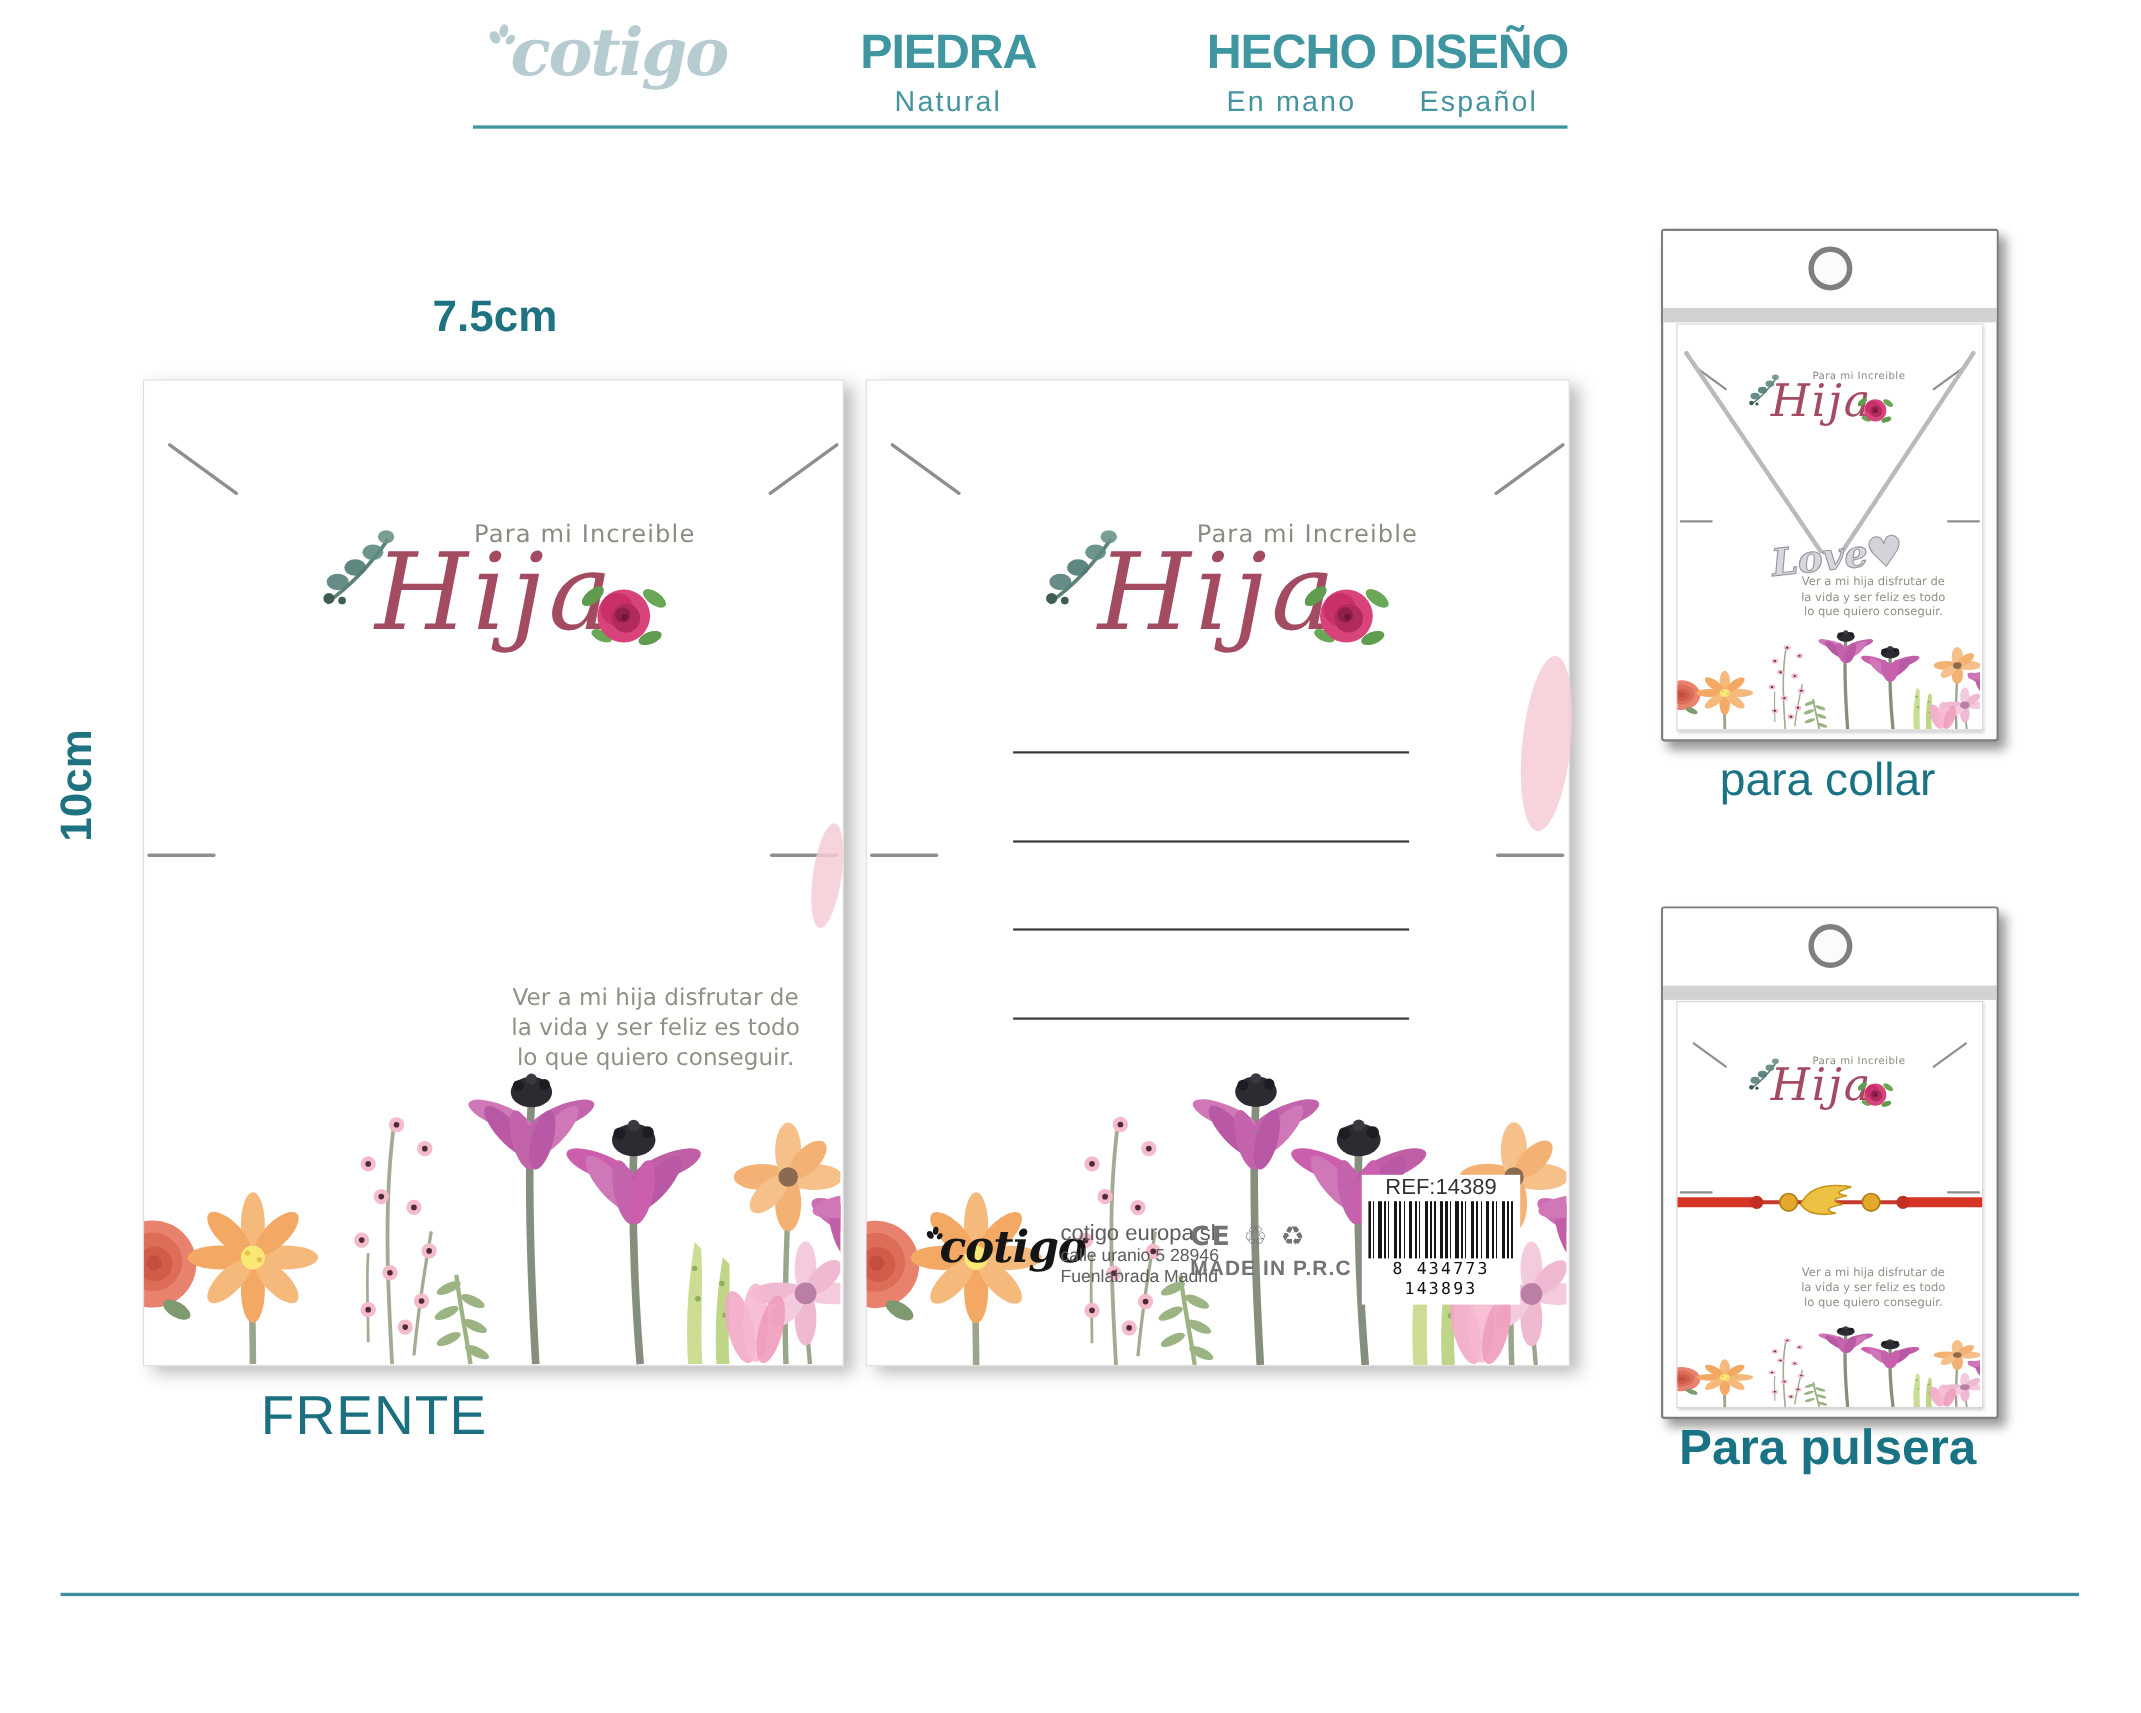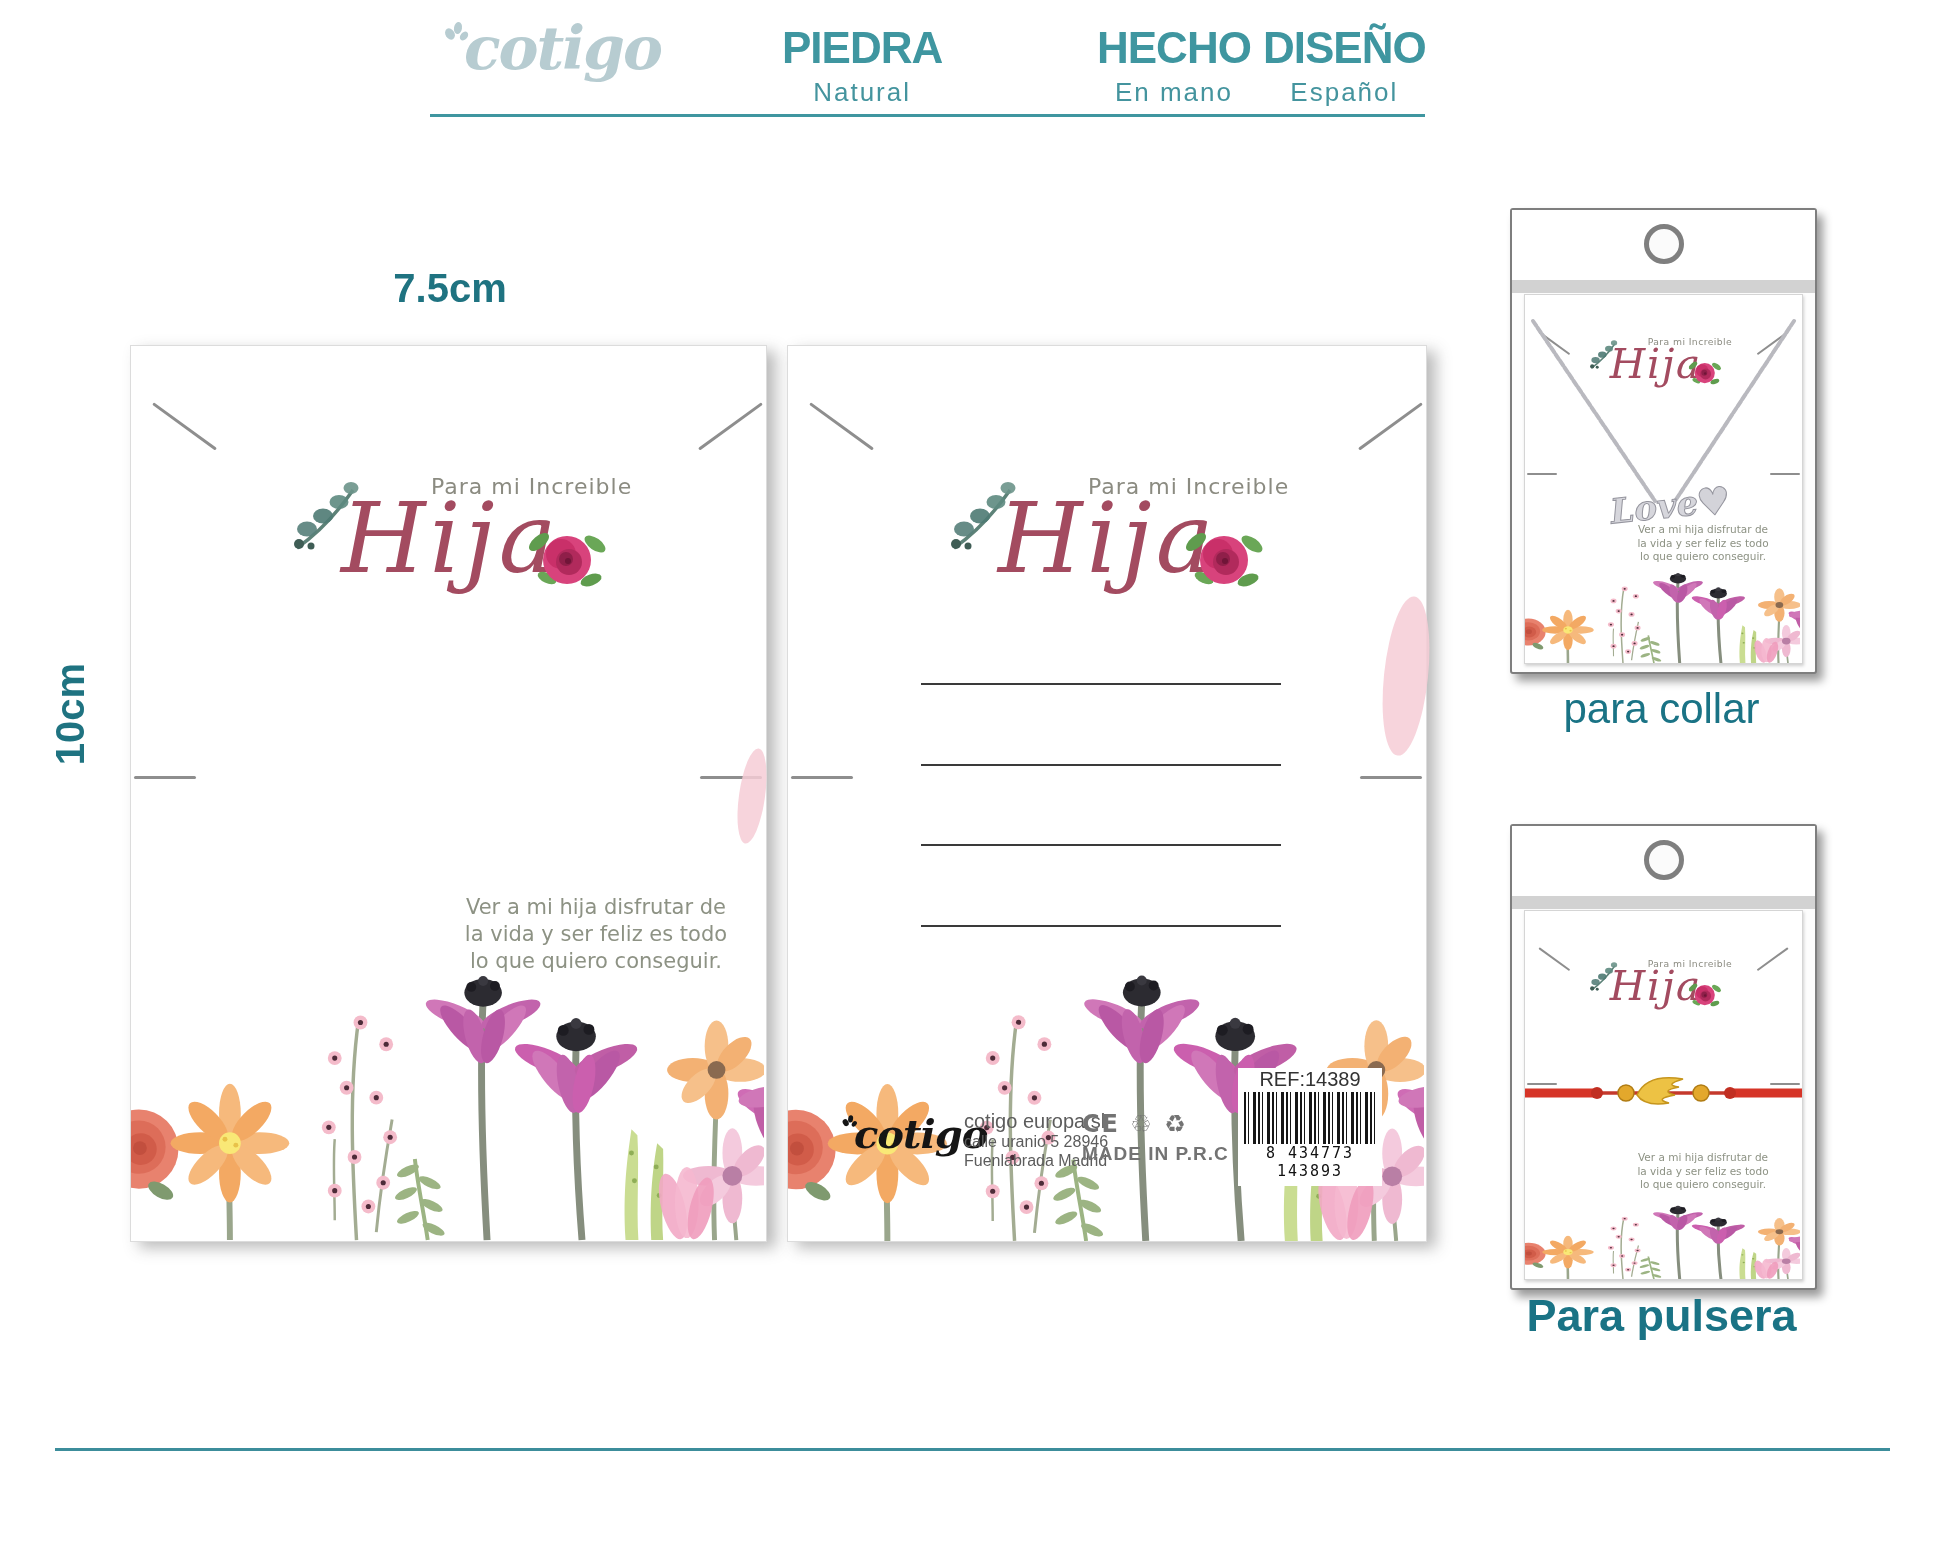--- a/index.html
+++ b/index.html
@@ -322,20 +322,21 @@
     <div class="quote" style="left:300px;top:548px;width:330px;">
       <div>Ver a mi hija disfrutar de</div>
       <div>la vida y ser feliz es todo</div>
       <div>lo que quiero conseguir.</div>
     </div>
 
     <svg class="meadow-svg" viewBox="0 0 640 350" width="633" height="348">
         <use href="#meadow"></use>
       </svg>
   </div>
+  <div class="card-label" style="left:200px;top:1262px;width:280px;">FRENTE</div>
 
   <div class="card" id="back-card">
     <div class="slit d-l" style="left:22px;top:56px;"></div>
     <div class="slit d-r" style="left:556px;top:56px;"></div>
     <div class="slit" style="left:3px;top:430px;width:62px;"></div>
     <div class="slit" style="left:572px;top:430px;width:62px;"></div>
     <div class="edge-petal" style="left:596px;top:250px;width:44px;height:160px;transform:rotate(6deg);"></div>
 
     <div class="hija-logo" style="left:158px;top:128px;">
       <svg class="hl-sprig" viewBox="0 0 85 85">

